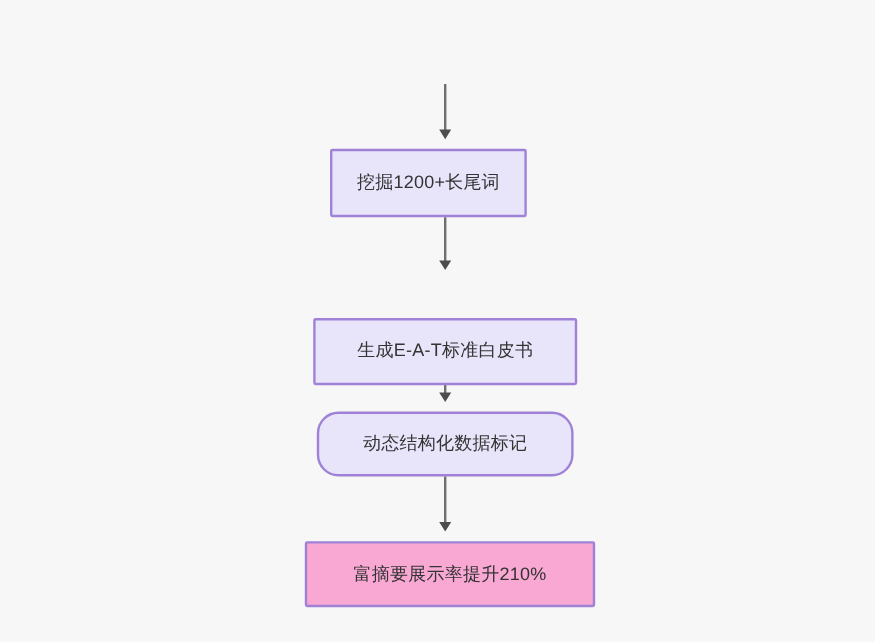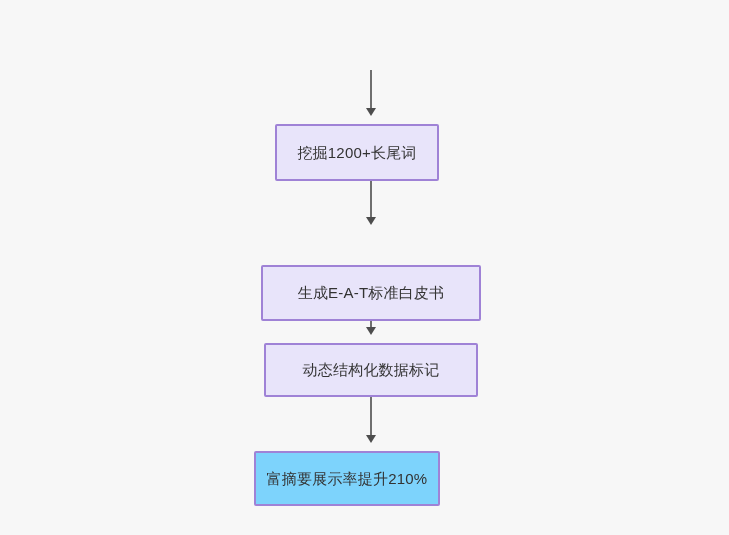--- a/index.html
+++ b/index.html
@@ -79,20 +79,20 @@
     <div class="edge-line" style="height: 39px; background: rgb(111, 111, 111);"></div>
     <div class="edge-head" style="top: 38px;"></div>
   </div>
 
   <div class="node" style="left: 275px; top: 124px; width: 164px; height: 57px; background: rgb(232, 228, 250); border-color: rgb(159, 130, 214); color: rgb(51, 51, 51);">
     <span class="node-label">挖掘1200+长尾词</span>
   </div>
   <div class="node" style="left: 261px; top: 233px; width: 220px; height: 56px; background: rgb(232, 228, 250); border-color: rgb(159, 130, 214); color: rgb(51, 51, 51); margin-top: 32px;">
     <span class="node-label">生成E-A-T标准白皮书</span>
   </div>
-  <div class="node" style="left: 264px; top: 343px; width: 214px; height: 54px; background: rgb(232, 228, 250); border-color: rgb(159, 130, 214); color: rgb(51, 51, 51);">
+  <div class="node" style="left: 264px; top: 343px; width: 214px; height: 54px; background: rgb(232, 228, 250); border-color: rgb(159, 130, 214); color: rgb(51, 51, 51); border-radius: 18px;">
     <span class="node-label">动态结构化数据标记</span>
   </div>
-  <div class="node" style="left: 254px; top: 451px; width: 186px; height: 55px; background: #7dd3fc; border-color: rgb(159, 130, 214); color: rgb(51, 51, 51);">
+  <div class="node" style="left: 254px; top: 451px; width: 242px; height: 55px; background: #f9a8d4; border-color: rgb(159, 130, 214); color: rgb(51, 51, 51);">
     <span class="node-label">富摘要展示率提升210%</span>
   </div>
 
 </div>
 
 </body></html>

